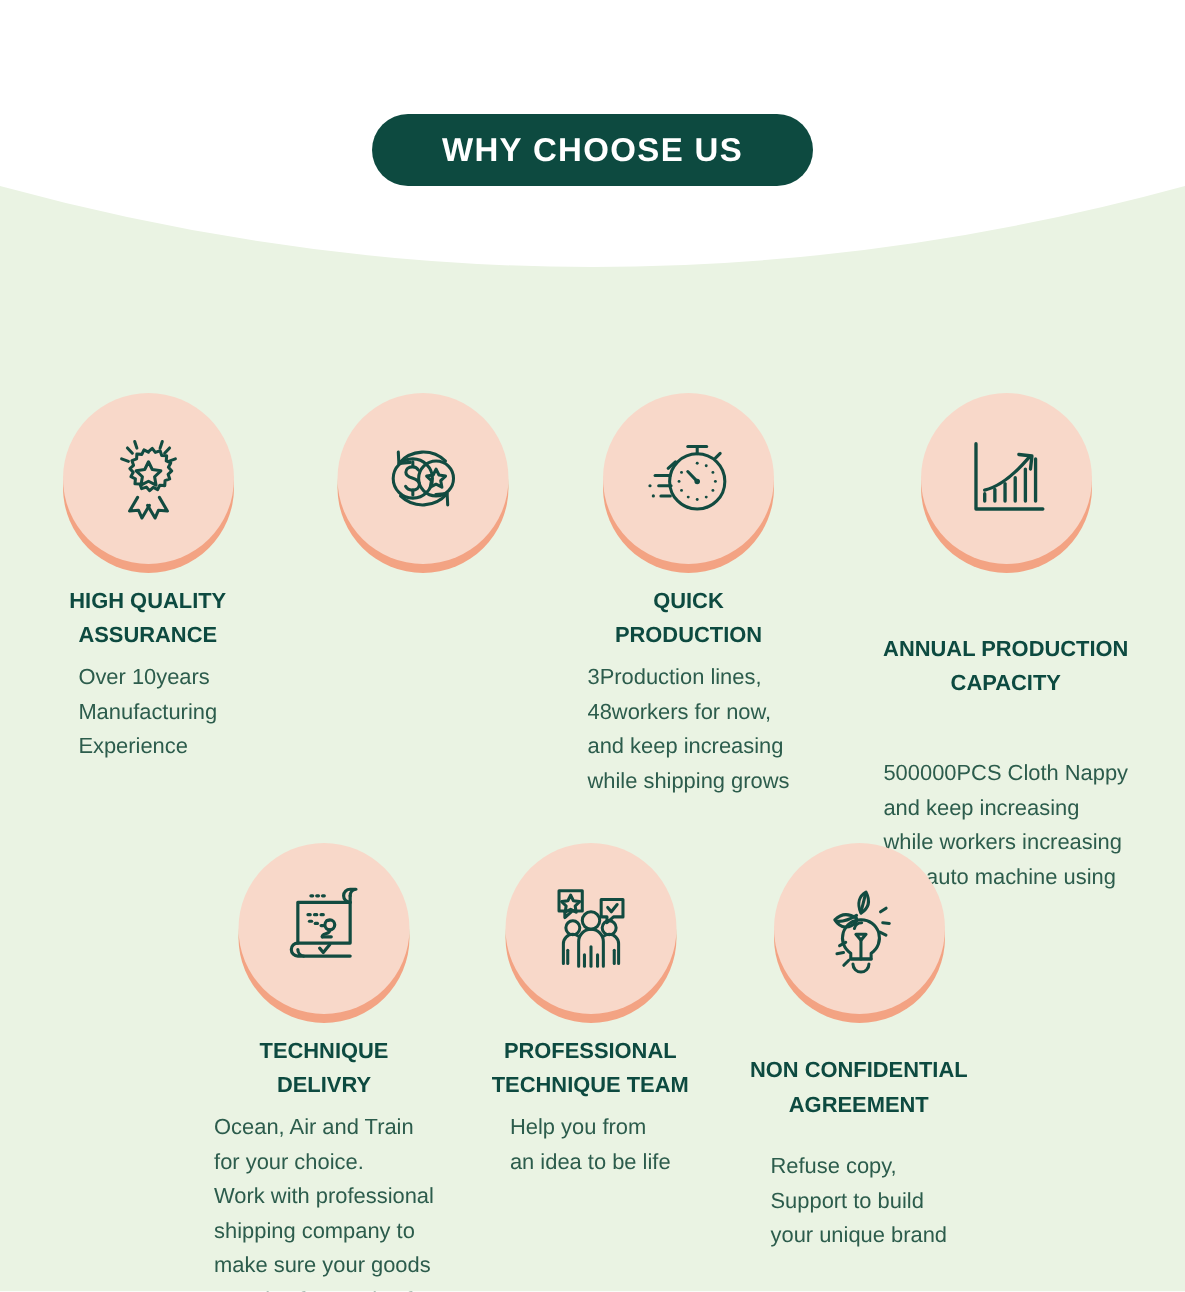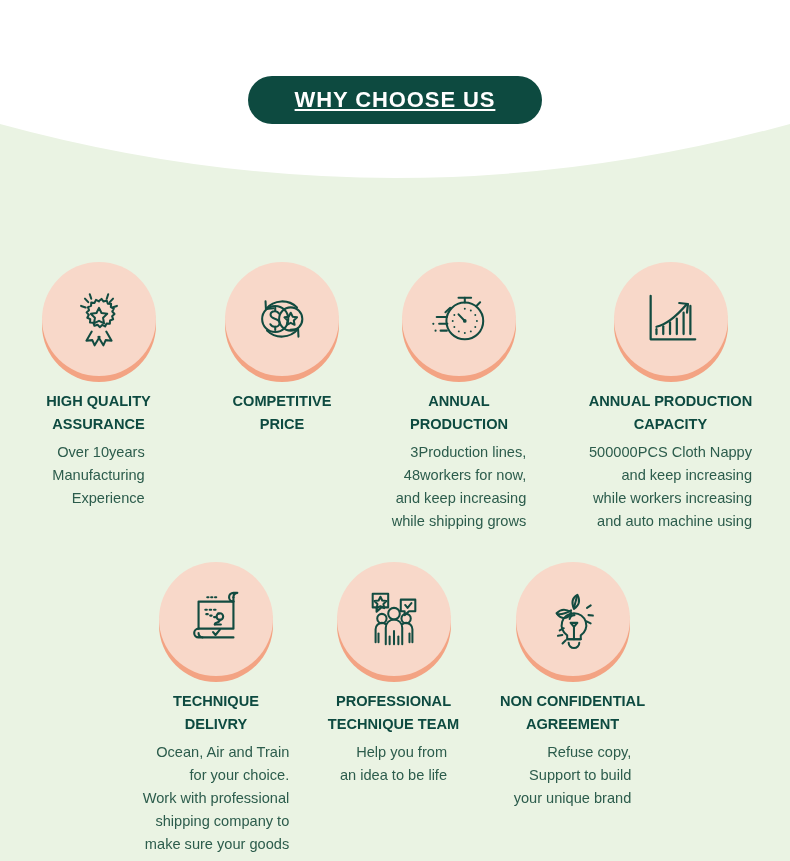--- a/index.html
+++ b/index.html
@@ -44,21 +44,20 @@
     display: flex;
     align-items: center;
     justify-content: center;
     z-index: 3;
   }
   .header-pill-label {
     color: #ffffff;
     font-size: 22px;
     font-weight: bold;
     letter-spacing: 0.9px;
-    text-decoration: underline;
   }
 
   
   .row {
     position: absolute;
     z-index: 2;
     display: flex;
     align-items: flex-start;
   }
   #row-1 {
@@ -76,26 +75,26 @@
     display: flex;
     flex-direction: column;
     align-items: center;
     box-sizing: border-box;
   }
 
   
   #row-1 .feature:nth-child(1) { width: 197px; padding: 0 6px; }
   #row-1 .feature:nth-child(2) { width: 170px; padding: 0 6px; }
   #row-1 .feature:nth-child(3) { width: 184px; padding: 0 2px; }
-  #row-1 .feature:nth-child(4) { width: 239px; padding: 0 2px; }
+  #row-1 .feature:nth-child(4) { width: 239px; padding: 0 2px; gap: 32px; }
 
   
   #row-2 .feature:nth-child(1) { width: 180px; padding: 0 2px; }
   #row-2 .feature:nth-child(2) { width: 175px; padding: 0 2px; }
-  #row-2 .feature:nth-child(3) { width: 183px; padding: 0 2px; }
+  #row-2 .feature:nth-child(3) { width: 183px; padding: 0 2px; gap: 13px; }
 
   
   .medallion {
     position: relative;
     width: 114px;
     height: 114px;
     margin-bottom: 14px;
     flex: none;
   }
   .medallion .disc-shadow {
@@ -140,21 +139,21 @@
     line-height: 1.55;
     text-align: center;
     white-space: pre-line;
     margin: 0 0 6px 0;
   }
   .feature-desc {
     color: #2c5c4c;
     font-size: 14.6px;
     font-weight: normal;
     line-height: 1.58;
-    text-align: right;
+    text-align: left;
     white-space: pre-line;
     margin: 0;
   }
 </style>
 </head>
 <body>
 
 <div id="page">
 
   <svg class="bg-green" viewBox="0 0 790 861" preserveAspectRatio="none" aria-hidden="true">
@@ -206,22 +205,20 @@
             <path d="M25 40 v3.4"></path>
             <circle cx="41" cy="32" r="12"></circle>
             <path d="M41 25.5 l2 4.1 4.5 .7 -3.3 3.2 .8 4.5 -4 -2.1 -4 2.1 .8 -4.5 -3.3 -3.2 4.5 -.7z"></path>
             <path d="M15.5 21.5 a22 22 0 0 1 32 -1.5"></path>
             <path d="M15 13.8 l.4 7.9 7.8 -.8"></path>
             <path d="M48.5 42.5 a22 22 0 0 1 -32 1.5"></path>
             <path d="M49 50.2 l-.4 -7.9 -7.8 .8"></path>
           </svg>
         </div>
       </div>
-      <div class="feature-title">COMPETITIVE
-PRICE</div>
     </div>
 
     <div class="feature">
       <div class="medallion">
         <div class="disc-shadow"></div>
         <div class="disc"></div>
         <div class="glyph">
           <svg viewBox="0 0 64 64" fill="none" stroke="#124b40" stroke-width="2.1" stroke-linecap="round" stroke-linejoin="round">
             <circle cx="38" cy="34" r="19"></circle>
             <path d="M38 15 v-5"></path>
@@ -242,21 +239,21 @@
             <circle cx="27.2" cy="27.8" r="1" fill="#124b40" stroke="none"></circle>
             <path d="M18 25 l5 -4.5"></path>
             <path d="M9 30 h10.5"></path>
             <path d="M11.5 37 h8.5"></path>
             <path d="M13 44 h6.5"></path>
             <circle cx="5.5" cy="37" r="1.1" fill="#124b40" stroke="none"></circle>
             <circle cx="7.8" cy="44" r="1.1" fill="#124b40" stroke="none"></circle>
           </svg>
         </div>
       </div>
-      <div class="feature-title">ANNUAL
+      <div class="feature-title">QUICK
 PRODUCTION</div>
       <div class="feature-desc">3Production lines,
 48workers for now,
 and keep increasing
 while shipping grows</div>
     </div>
 
     <div class="feature">
       <div class="medallion">
         <div class="disc-shadow"></div>

